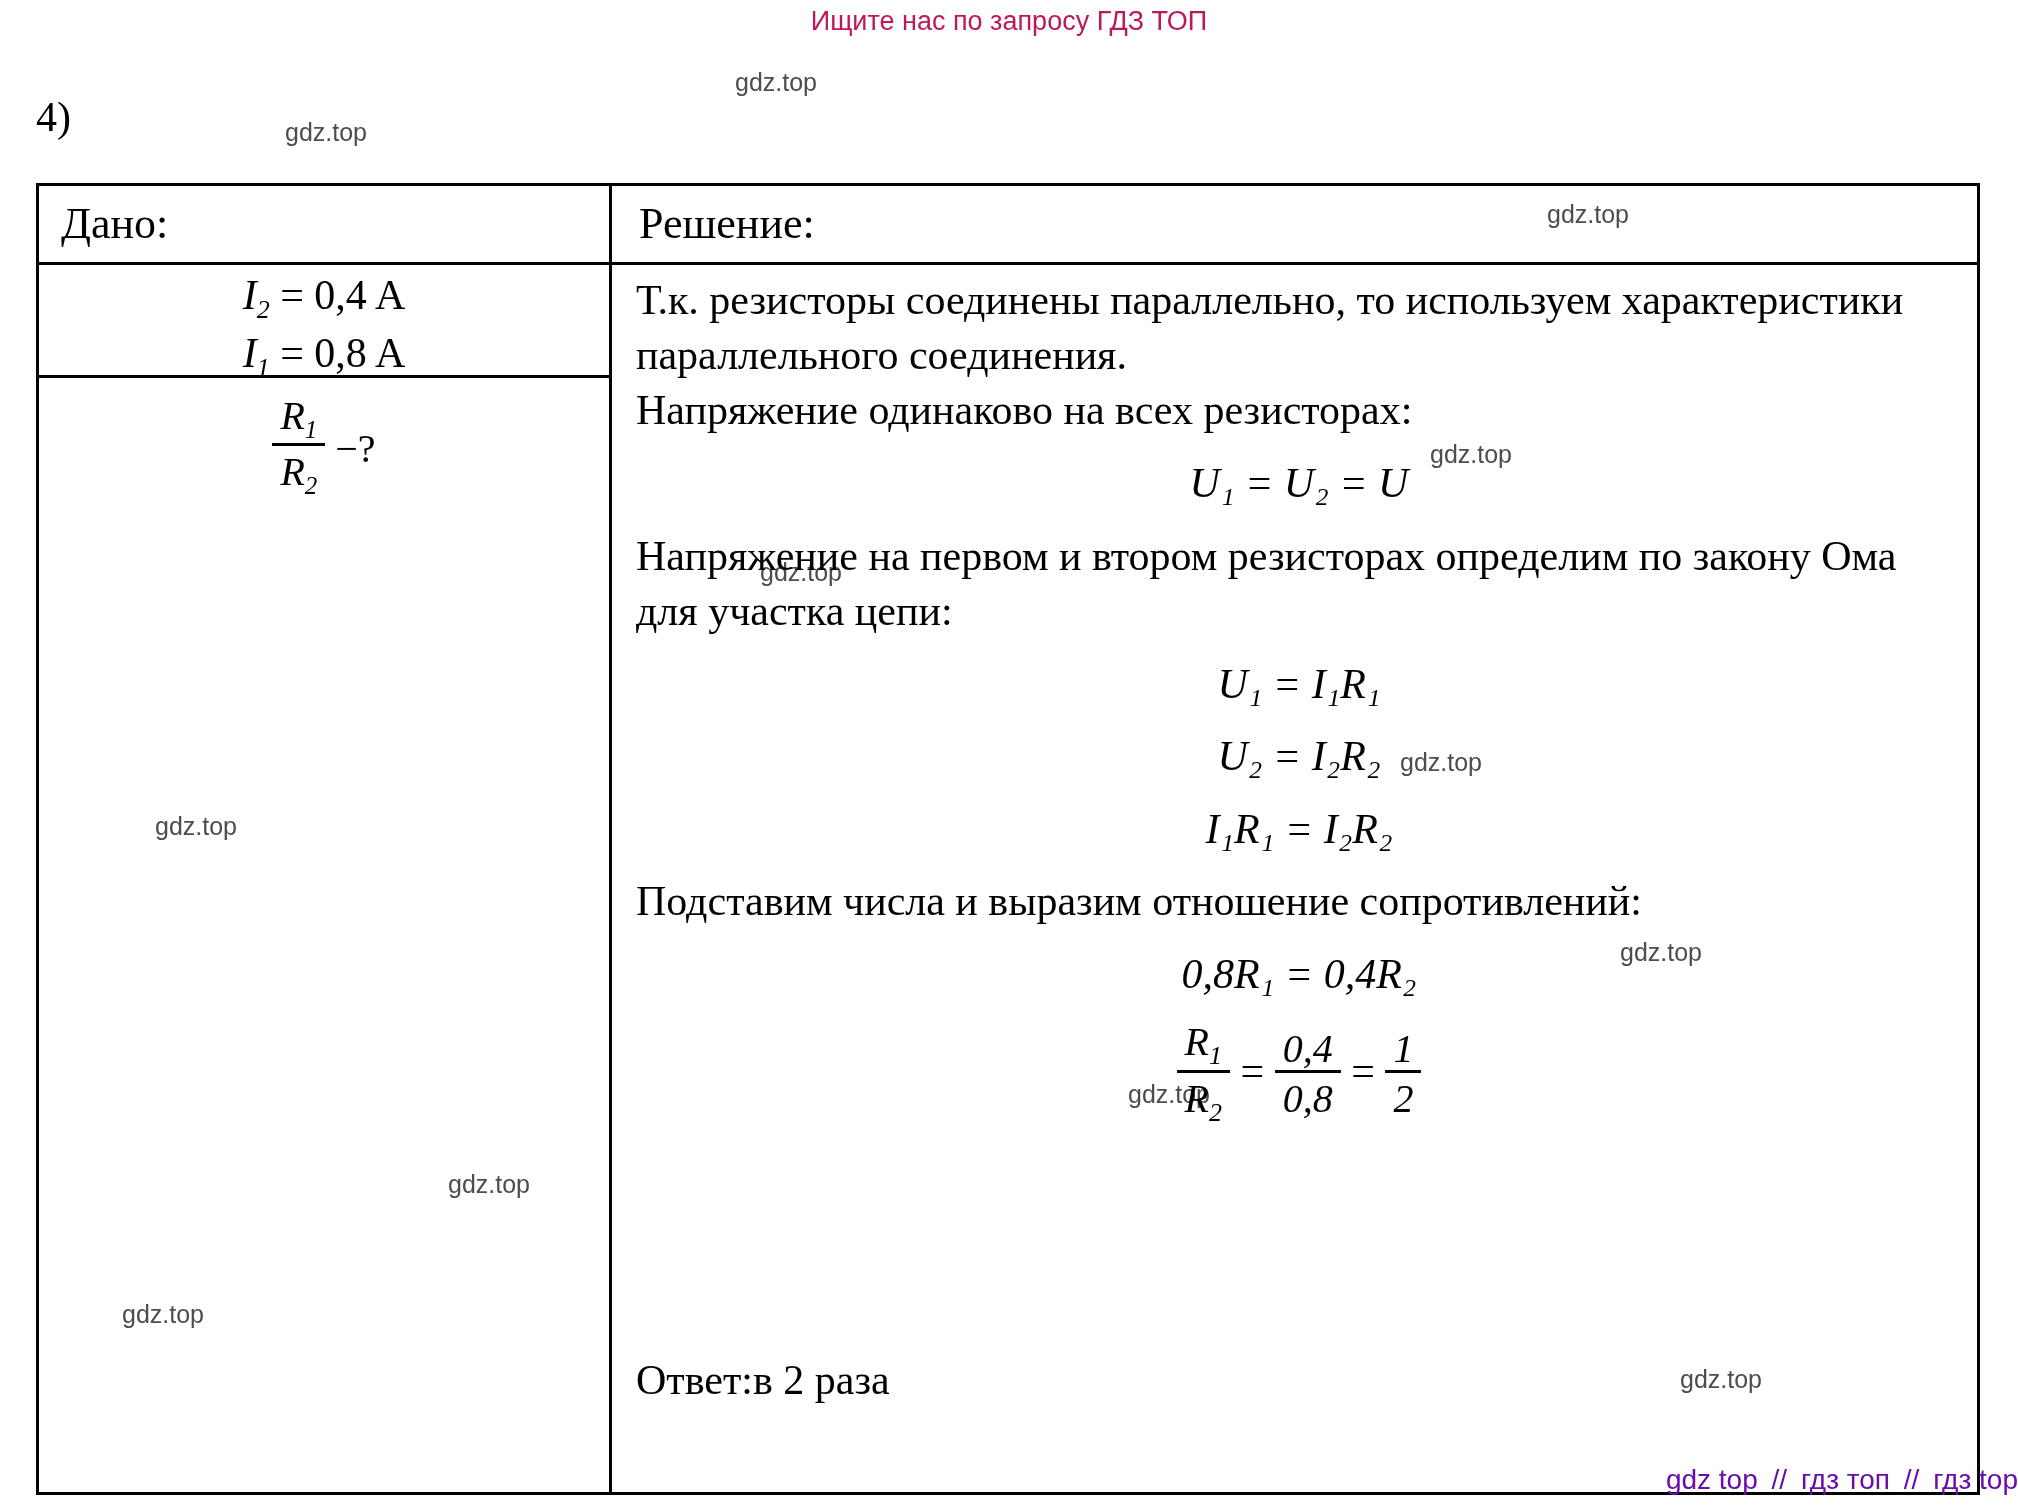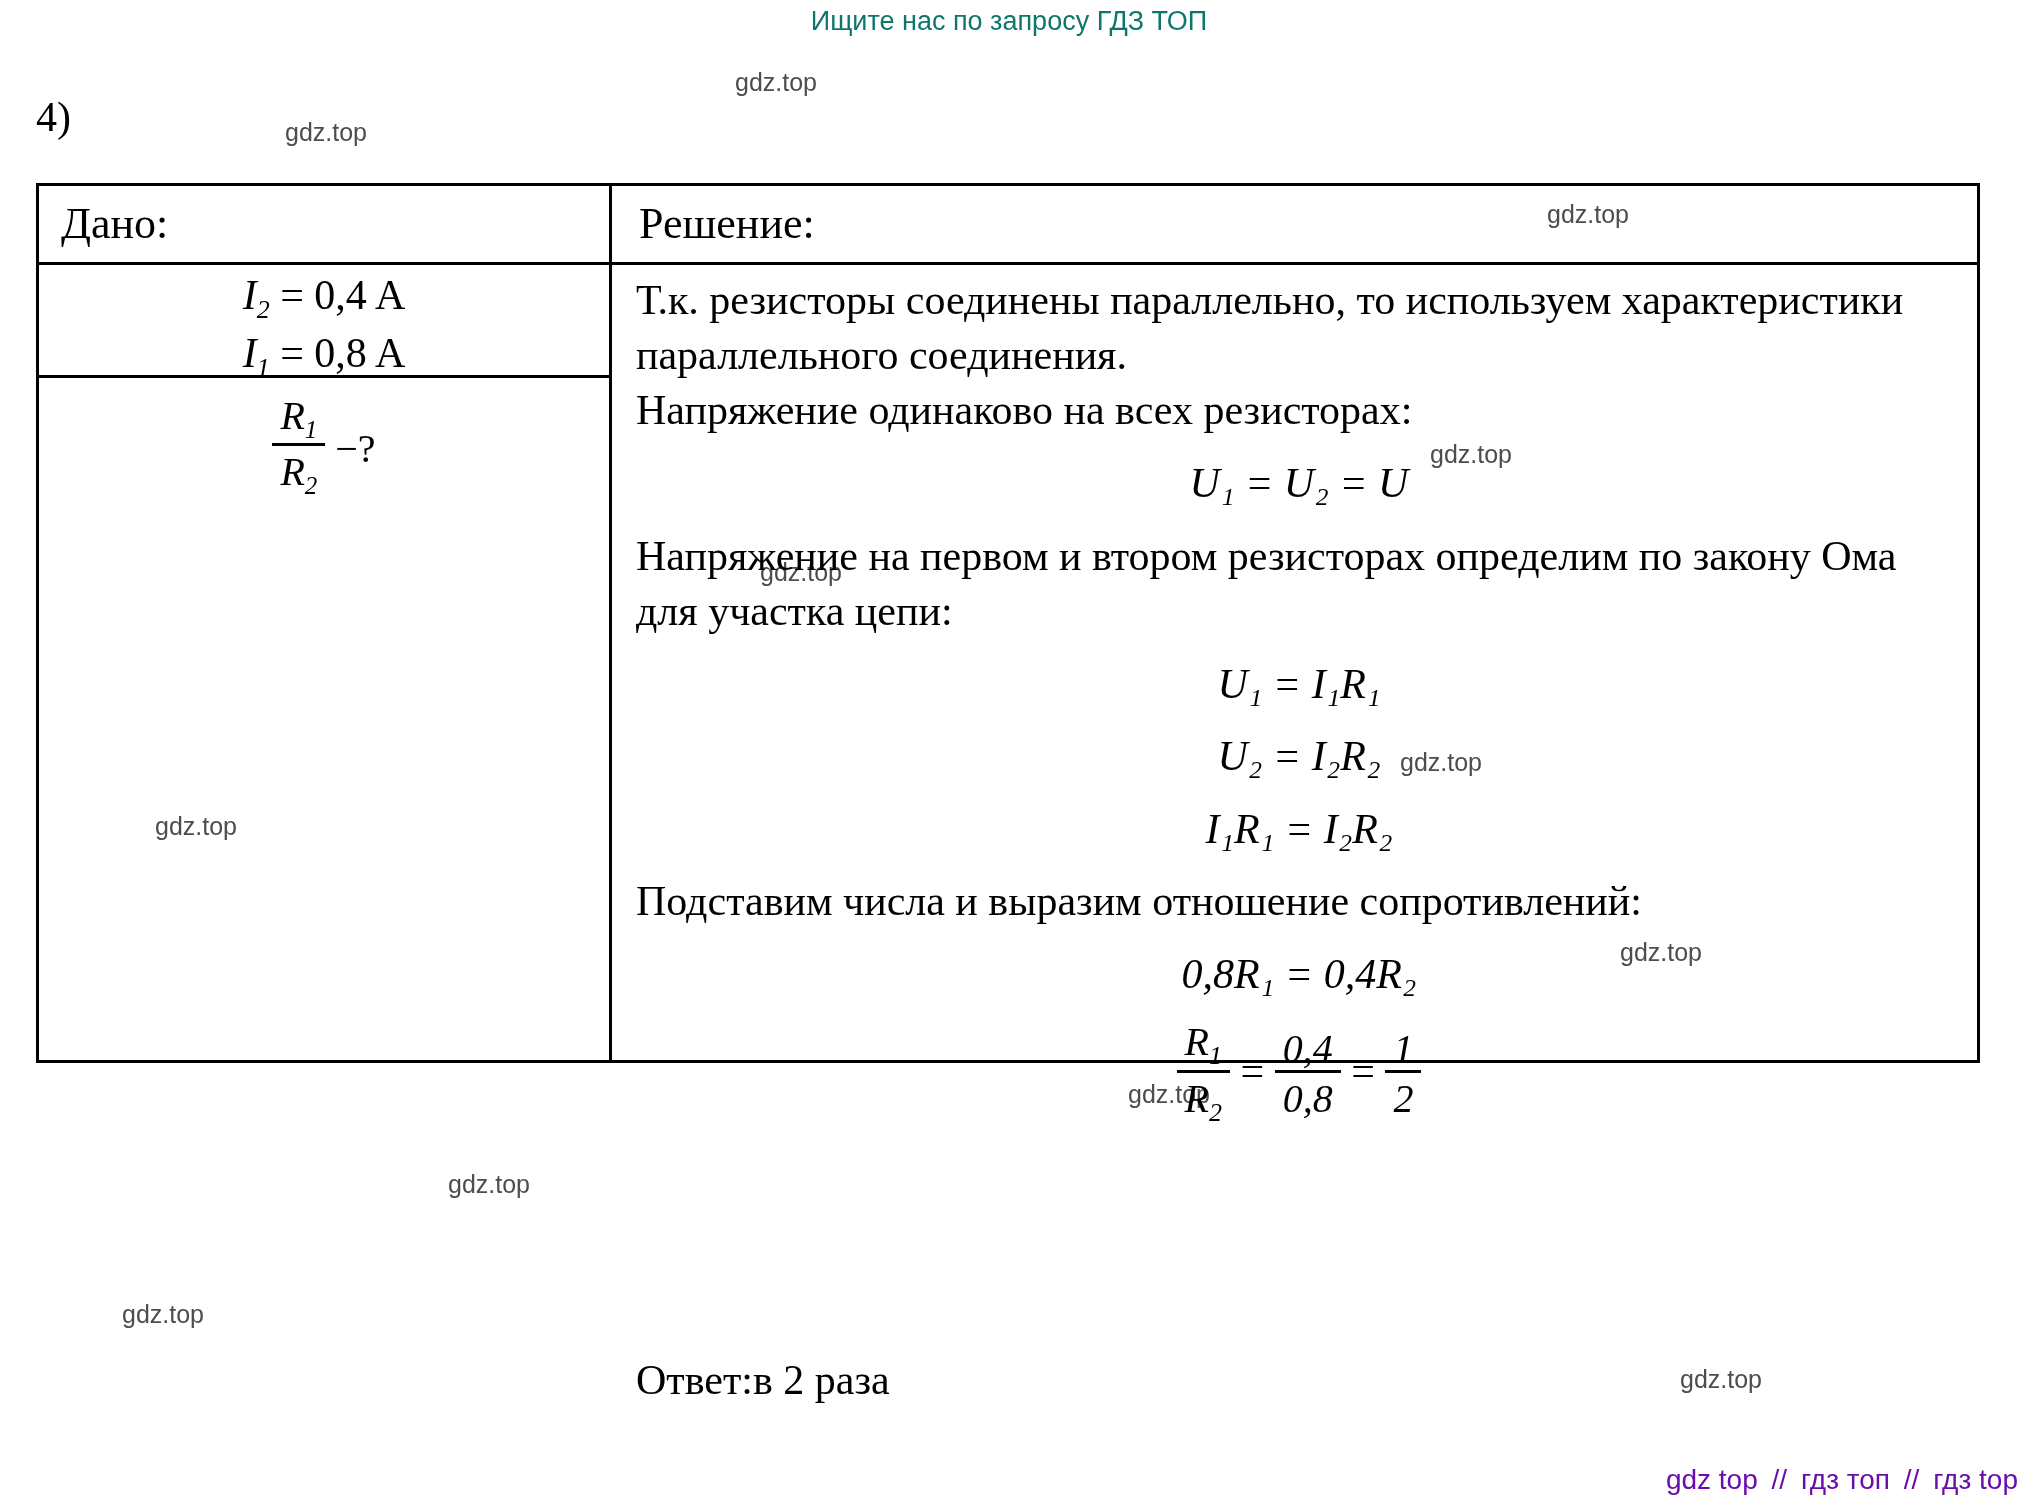--- a/index.html
+++ b/index.html
@@ -17,21 +17,21 @@
   }
 
   .top-banner {
     position: absolute;
     top: 0;
     left: 0;
     width: 2018px;
     text-align: center;
     font-family: "Liberation Sans", sans-serif;
     font-size: 27px;
-    color: #0f766e;
+    color: #be185d;
     padding-top: 6px;
   }
 
   .wm {
     position: absolute;
     font-family: "Liberation Sans", sans-serif;
     font-size: 25px;
     color: #4d4d4d;
     white-space: nowrap;
   }
@@ -42,21 +42,21 @@
     top: 93px;
     font-size: 42px;
     font-family: "Liberation Serif", serif;
   }
 
   .table {
     position: absolute;
     left: 36px;
     top: 183px;
     width: 1944px;
-    height: 880px;
+    height: 1312px;
     border: 3px solid #000000;
     box-sizing: border-box;
     text-decoration: underline;
   }
 
   .head-row {
     position: absolute;
     left: 0;
     top: 0;
     width: 100%;

